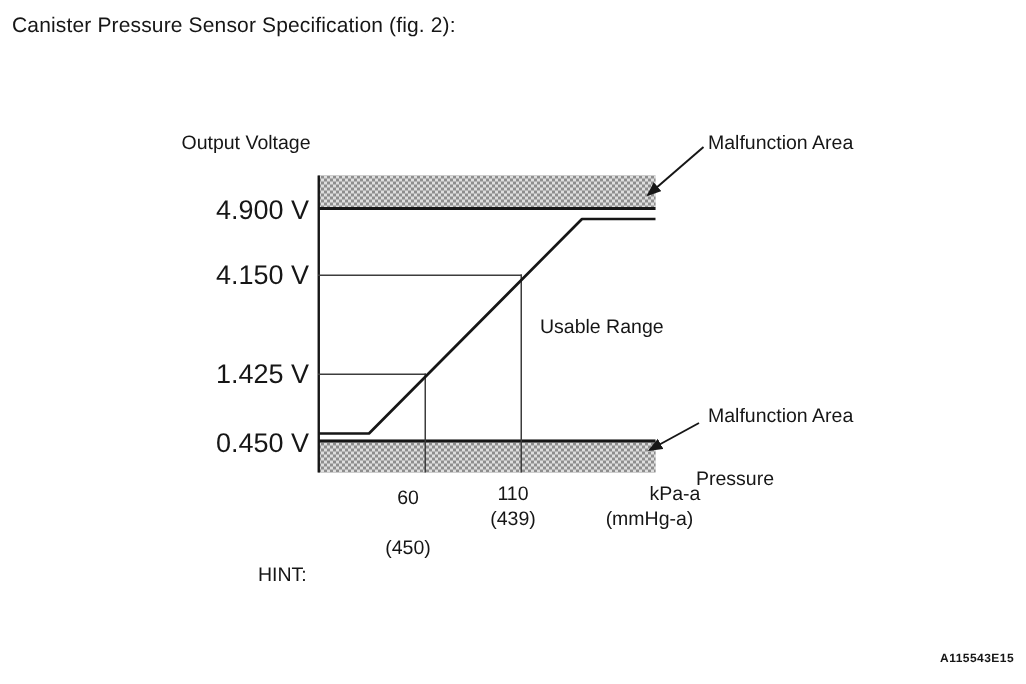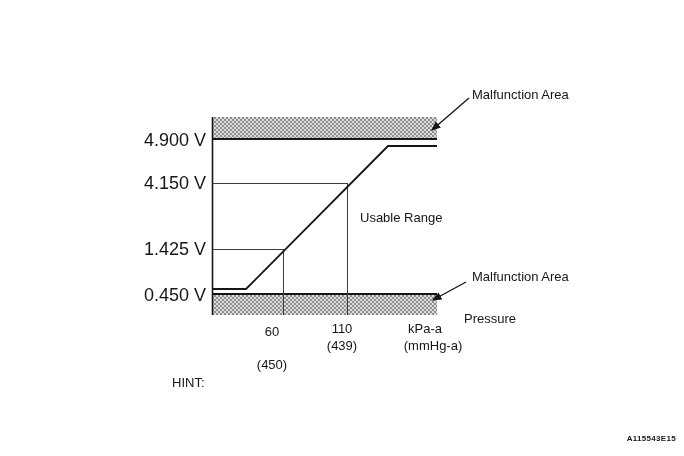--- a/index.html
+++ b/index.html
@@ -49,20 +49,21 @@
   .fig-code{
     right:8px;top:434px;
     font-size:8px;font-weight:600;letter-spacing:0.3px;text-align:right;
   }
 </style>
 </head>
 <body>
 
 <div class="page">
 
+  <div class="abs title">Canister Pressure Sensor Specification (fig. 2):</div>
 
   <div class="abs hatch band-upper"></div>
   <div class="abs hatch band-lower"></div>
 
   <svg class="overlay" viewBox="0 0 684 456">
     <defs>
       <marker id="arrowhead" markerWidth="9" markerHeight="8" refX="6.5" refY="3" orient="auto">
         <path d="M0,0 L7.5,3 L0,6 Z" fill="#161616"></path>
       </marker>
     </defs>
@@ -73,32 +74,33 @@
     <line x1="212" y1="249.5" x2="284" y2="249.5" stroke="#3c3c3c" stroke-width="1"></line>
     <line x1="283.5" y1="249" x2="283.5" y2="315" stroke="#3c3c3c" stroke-width="1"></line>
     <line x1="347.5" y1="183" x2="347.5" y2="315" stroke="#3c3c3c" stroke-width="1"></line>
 
     <polyline points="212,289 246,289 388,146 437,146" fill="none" stroke="#161616" stroke-width="1.8" stroke-linejoin="round"></polyline>
 
     <line x1="469" y1="98" x2="432" y2="130" stroke="#161616" stroke-width="1.3" marker-end="url(#arrowhead)"></line>
     <line x1="466" y1="282" x2="433" y2="300" stroke="#161616" stroke-width="1.3" marker-end="url(#arrowhead)"></line>
   </svg>
 
+  <div class="abs chart-text" style="left:121px;top:87px;">Output Voltage</div>
   <div class="abs chart-text" style="left:464px;top:311px;">Pressure</div>
 
   <div class="abs ylab" style="left:130px;top:132px;">4.900 V</div>
   <div class="abs ylab" style="left:130px;top:175px;">4.150 V</div>
   <div class="abs ylab" style="left:130px;top:241px;">1.425 V</div>
   <div class="abs ylab" style="left:130px;top:287px;">0.450 V</div>
 
   <div class="abs xtick" style="left:232px;top:324px;">60</div>
   <div class="abs xtick" style="left:232px;top:357px;">(450)</div>
   <div class="abs xtick" style="left:302px;top:321px;">110</div>
   <div class="abs xtick" style="left:302px;top:338px;">(439)</div>
-  <div class="abs xtick" style="left:379px;top:321px;width:92px;">kPa-a</div>
+  <div class="abs xtick" style="left:404px;top:321px;width:92px;">kPa-a</div>
   <div class="abs xtick" style="left:387px;top:338px;width:92px;">(mmHg-a)</div>
 
   <div class="abs chart-text" style="left:472px;top:87px;">Malfunction Area</div>
   <div class="abs chart-text" style="left:472px;top:269px;">Malfunction Area</div>
   <div class="abs chart-text" style="left:360px;top:210px;">Usable Range</div>
 
   <div class="abs hint-label">HINT:</div>
 
   <div class="abs fig-code">A115543E15</div>
 

